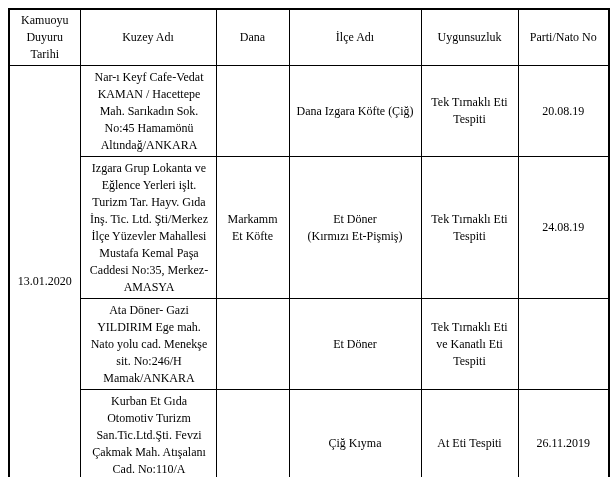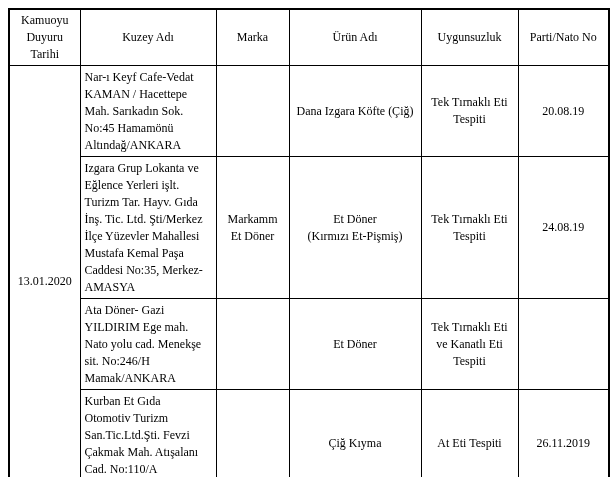--- a/index.html
+++ b/index.html
@@ -44,21 +44,21 @@
   }
   td {
     vertical-align: middle;
     padding: 2px 3px;
     white-space: pre-line;
   }
   td.center {
     text-align: center;
   }
   td.firm {
-    text-align: left;
+    text-align: center;
     vertical-align: top;
     padding: 3px 2px 2px 4px;
   }
   td.date-cell {
     text-align: center;
     vertical-align: middle;
   }
   tr.header-row { height: 54px; border-radius: 19px; }
   tr.r1 { height: 84px; }
   tr.r2 { height: 138px; }
@@ -75,22 +75,22 @@
       <col style="width:136px">
       <col style="width:73px">
       <col style="width:132px">
       <col style="width:97px">
       <col style="width:91px">
     </colgroup>
     <thead>
       <tr class="header-row">
         <th>Kamuoyu Duyuru Tarihi</th>
         <th>Kuzey Adı</th>
-        <th>Marka</th>
-        <th>Ürün Adı</th>
+        <th>Dana</th>
+        <th>İlçe Adı</th>
         <th>Uygunsuzluk</th>
         <th>Parti/Nato No</th>
       </tr>
     </thead>
     <tbody>
       <tr class="r1">
         <td class="date-cell" rowspan="4">13.01.2020</td>
         <td class="firm">Nar-ı Keyf Cafe-Vedat
 KAMAN / Hacettepe
 Mah. Sarıkadın Sok.
@@ -105,21 +105,21 @@
       <tr class="r2">
         <td class="firm">Izgara Grup Lokanta ve
 Eğlence Yerleri işlt.
 Turizm Tar. Hayv. Gıda
 İnş. Tic. Ltd. Şti/Merkez
 İlçe Yüzevler Mahallesi
 Mustafa Kemal Paşa
 Caddesi No:35, Merkez-
 AMASYA</td>
         <td class="center">Markamm
-Et Döner</td>
+Et Köfte</td>
         <td class="center">Et Döner
 (Kırmızı Et-Pişmiş)</td>
         <td class="center">Tek Tırnaklı Eti
 Tespiti</td>
         <td class="center">24.08.19</td>
       </tr>
       <tr class="r3">
         <td class="firm">Ata Döner- Gazi
 YILDIRIM Ege mah.
 Nato yolu cad. Menekşe

